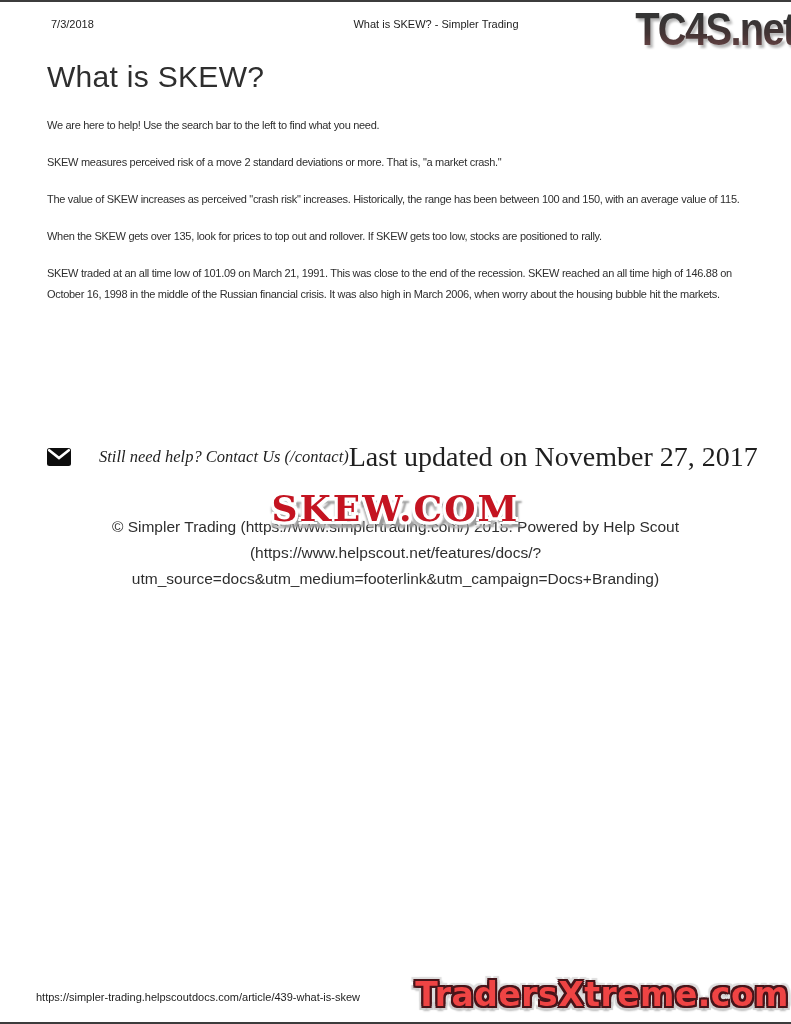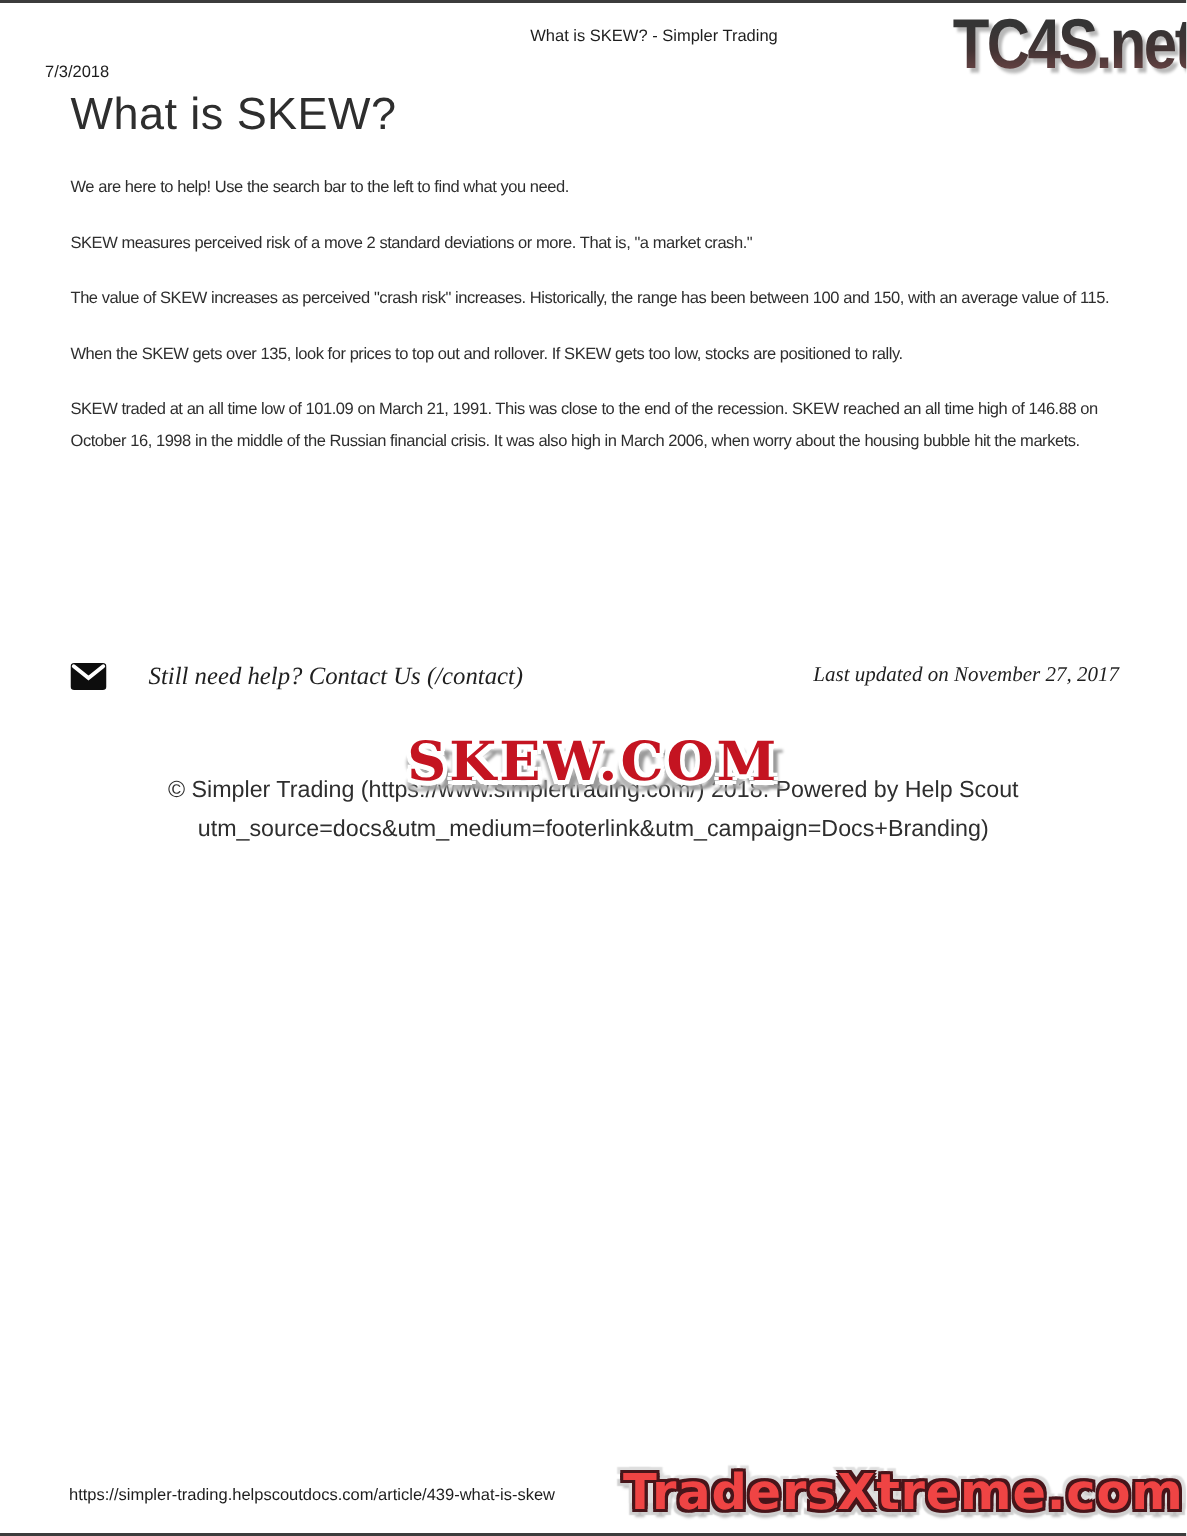--- a/index.html
+++ b/index.html
@@ -10,22 +10,22 @@
     overflow:hidden;
     font-family:"Liberation Sans", sans-serif;
     color:#333333;
   }
   .edge-bar { position:absolute; left:0; width:100%; height:2px; background:#3c3c3c; }
   .edge-top { top:0; }
   .edge-bottom { bottom:0; }
 
   
   .print-date {
-    position:absolute; left:30px; top:18px;
-    font-size:11px; color:#1d1d1d; white-space:nowrap;margin-top:24px;
+    position:absolute; left:51px; top:18px;
+    font-size:11px; color:#1d1d1d; white-space:nowrap;
   }
   .print-header-title {
     position:absolute; left:436px; top:18px; transform:translateX(-50%);
     font-size:11px; color:#1d1d1d; white-space:nowrap;
   }
 
   
   .wm-tc4s {
     position:absolute; top:1px; right:-4px;
     font-size:47px; font-weight:bold; letter-spacing:-2px;
@@ -60,22 +60,22 @@
   }
   .envelope-icon { width:24px; height:18px; flex:0 0 auto; }
   .envelope-icon svg { display:block; }
   .contact-link {
     margin-left:28px;
     font-family:"Liberation Serif", serif; font-style:italic;
     font-size:16.5px; color:#1f1f1f; white-space:nowrap;
   }
   .help-spacer { flex:1 1 auto; }
   .last-updated {
-    font-family:"Liberation Serif", serif; font-style:italic;
-    font-size:14px; color:#1f1f1f; white-space:nowrap;
+    font-family:"Liberation Serif", serif; 
+    font-size:28px; color:#1f1f1f; white-space:nowrap;
   }
 
   
   .site-footer {
     position:absolute; left:0; top:514px; width:100%;
     text-align:center; font-size:15.5px; line-height:26px; color:#2e2e2e;
   }
 
   
   .wm-dlsub {
@@ -86,21 +86,21 @@
     text-shadow:
       -2.5px -2.5px 0 #ffffff, 2.5px -2.5px 0 #ffffff,
       -2.5px 2.5px 0 #ffffff, 2.5px 2.5px 0 #ffffff,
       -3px 0 0 #ffffff, 3px 0 0 #ffffff,
       0 -3px 0 #ffffff, 0 3px 0 #ffffff,
       6px 6px 2px #9a9a9a, -3px 7px 2px #b5b5b5;
   }
 
   
   .page-url {
-    position:absolute; left:46px; top:991px;
+    position:absolute; left:36px; top:991px;
     font-size:11px; color:#1d1d1d; white-space:nowrap;
   }
 
   
   .wm-traders {
     position:absolute; right:2px; top:975px;
     font-family:"DejaVu Sans", sans-serif; font-weight:bold;
     font-size:33px; letter-spacing:0.5px; white-space:nowrap;
     color:#ef4444;
     text-shadow:
@@ -140,20 +140,21 @@
         <path d="M2.2 2.2 L12 10 L21.8 2.2" stroke="#ffffff" stroke-width="2.6" fill="none" stroke-linecap="round"></path>
       </svg>
     </span>
     <span class="contact-link">Still need help? Contact Us (/contact)</span>
     <span class="help-spacer"></span>
     <span class="last-updated">Last updated on November 27, 2017</span>
   </div>
 
   <div class="site-footer">
     <div>© Simpler Trading (https://www.simplertrading.com/) 2018. Powered by Help Scout</div>
+    <div>(https://www.helpscout.net/features/docs/?</div>
     <div>utm_source=docs&amp;utm_medium=footerlink&amp;utm_campaign=Docs+Branding)</div>
   </div>
 
   <div class="wm-dlsub">SKEW.COM</div>
 
   <div class="page-url">https://simpler-trading.helpscoutdocs.com/article/439-what-is-skew</div>
 
   <div class="wm-traders">TradersXtreme.com</div>
 
   <div class="edge-bar edge-bottom"></div>

